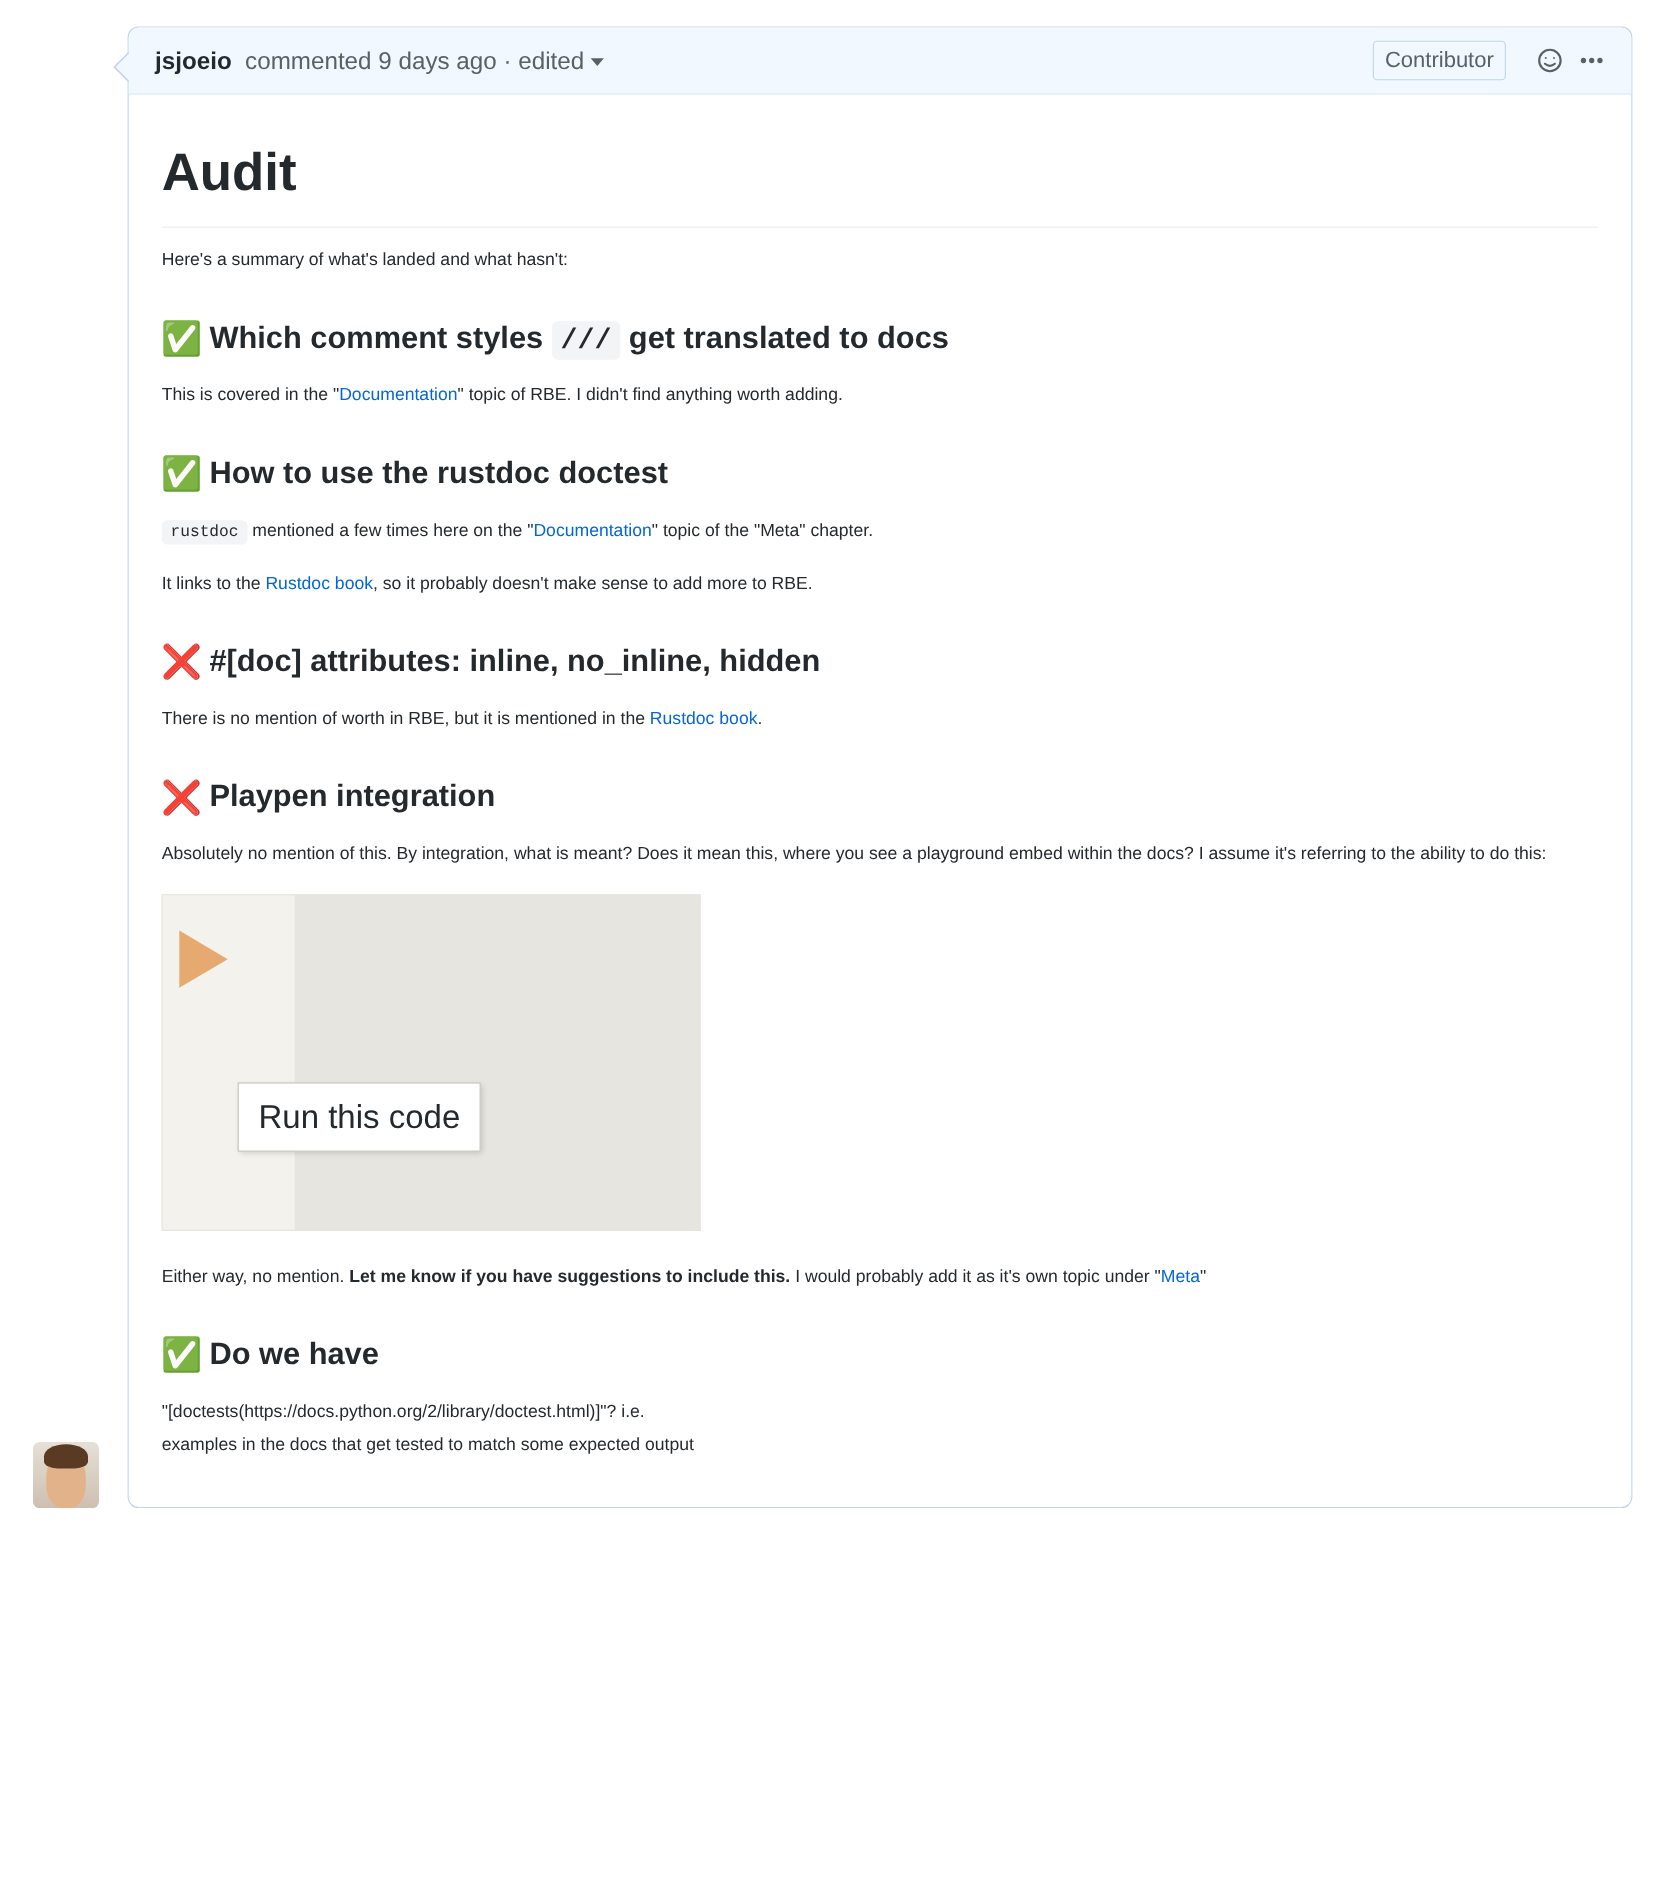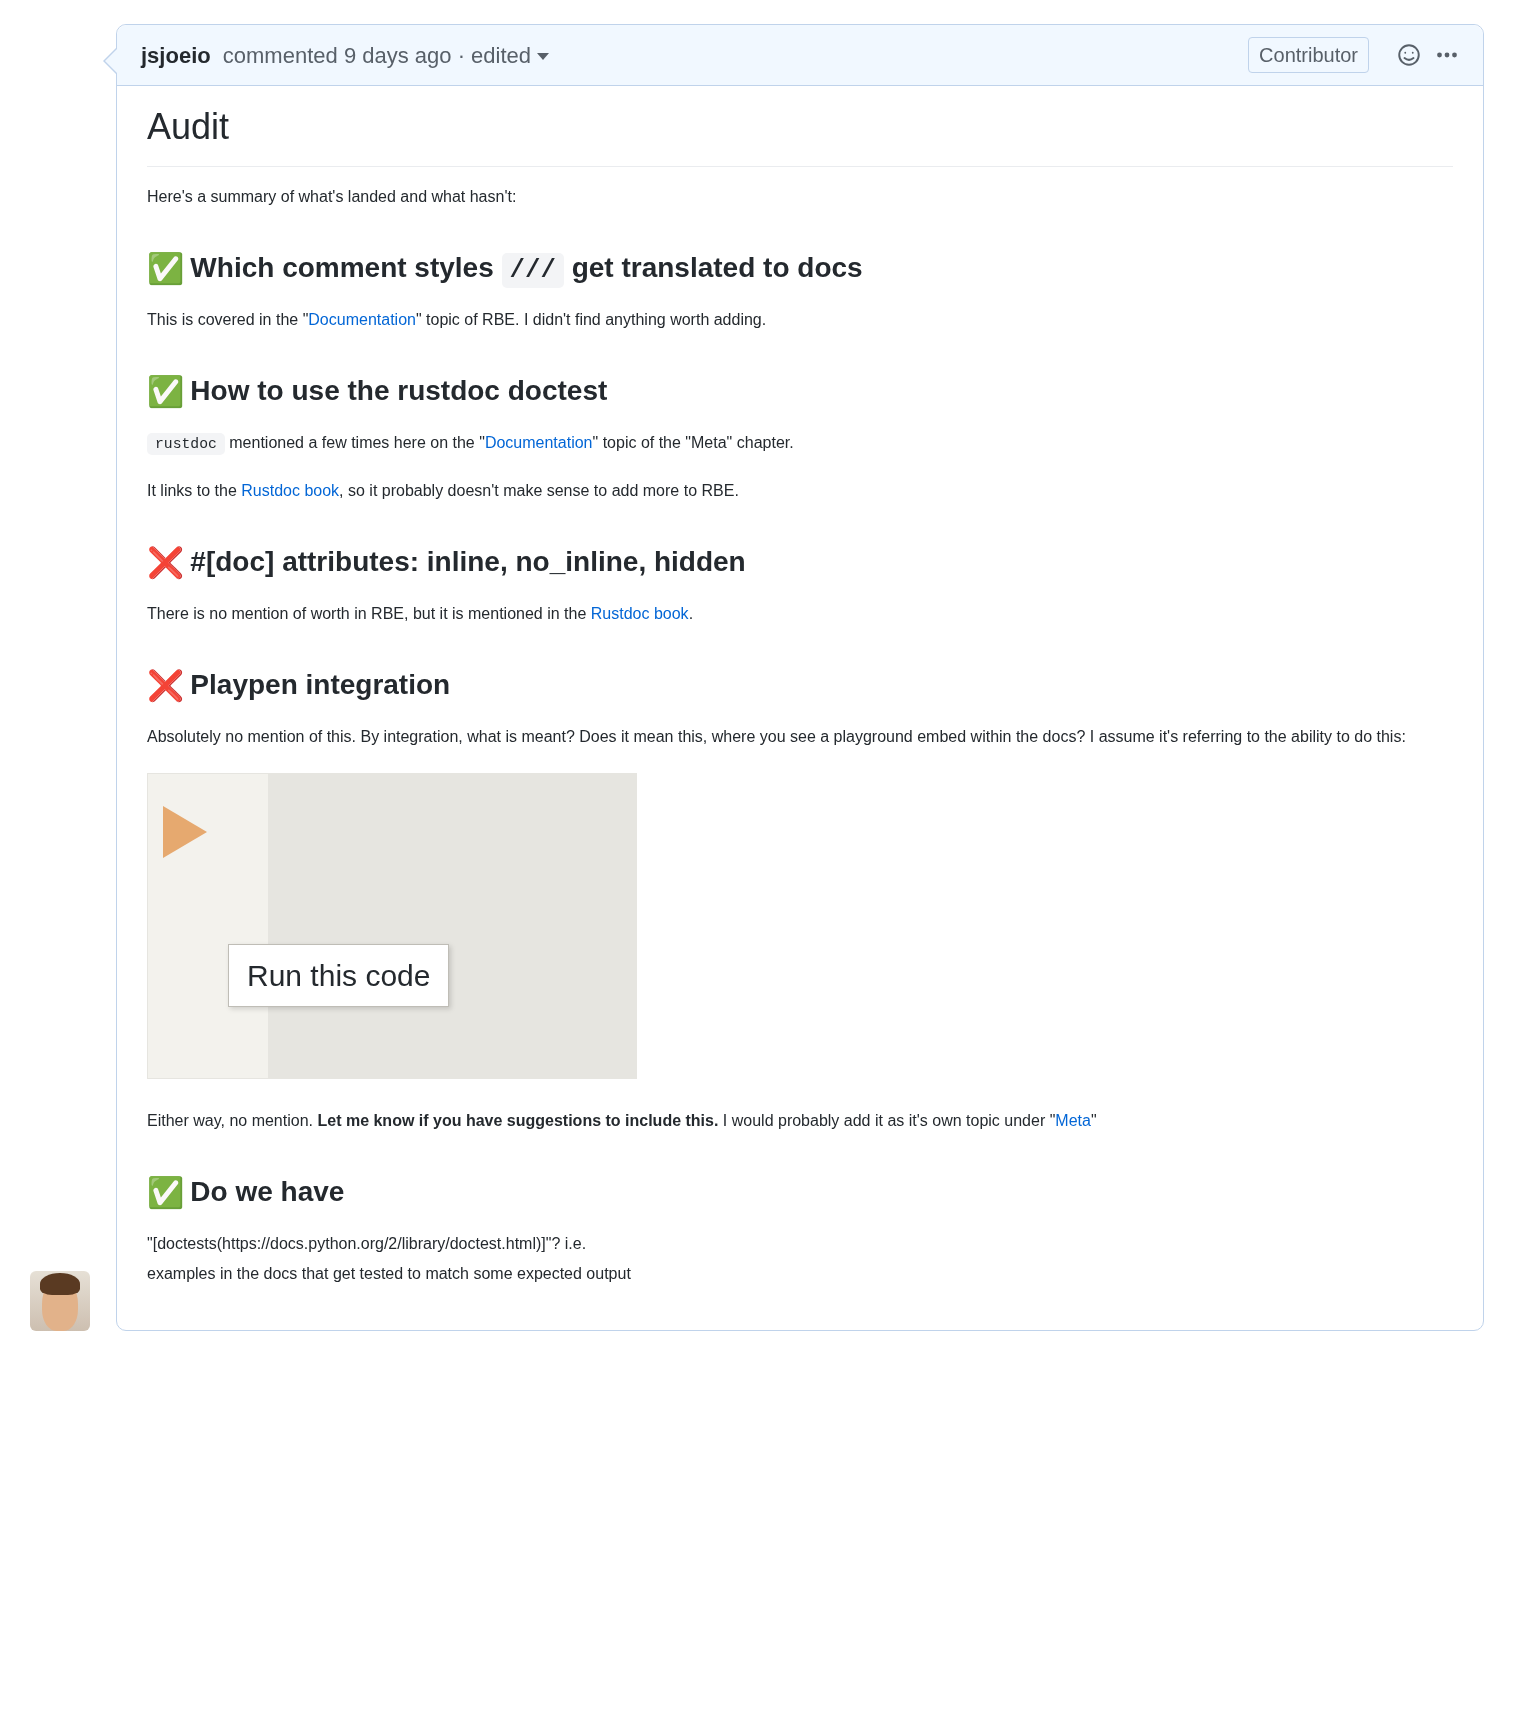--- a/index.html
+++ b/index.html
@@ -108,23 +108,23 @@
     border-left: 6px solid transparent;
     border-right: 6px solid transparent;
     border-top: 7px solid #586069;
     margin-left: 6px;
     vertical-align: middle;
   }
   .comment-body {
     padding: 10px 30px 20px 30px;
   }
   .comment-body h1.title {
-    font-size: 36px;
-    font-weight: 400;
-    margin: 4px 0 14px 0;
+    font-size: 48px;
+    font-weight: 700;
+    margin: 26px 0 14px 0;
     padding-bottom: 12px;
     border-bottom: 1px solid #eaecef;
   }
   .comment-body p {
     margin: 18px 0 24px 0;
     font-size: 16px;
   }
   .comment-body h2.section {
     font-size: 28px;
     font-weight: 600;
@@ -162,21 +162,21 @@
   .play-triangle {
     position: absolute;
     left: 15px; top: 32px;
     width: 0; height: 0;
     border-top: 26px solid transparent;
     border-bottom: 26px solid transparent;
     border-left: 44px solid #e6a96f;
   }
   .tooltip-box {
     position: absolute;
-    left: 80px; top: 170px;
+    left: 68px; top: 170px;
     background: #fff;
     border: 1px solid #bfbdb6;
     padding: 8px 18px;
     font-size: 30px;
     box-shadow: 2px 2px 5px rgba(0,0,0,0.15);
     font-family: -apple-system, BlinkMacSystemFont, "Segoe UI", Helvetica, Arial, sans-serif;
   }
   strong.bold { font-weight: 600; }
 </style>
 </head>

